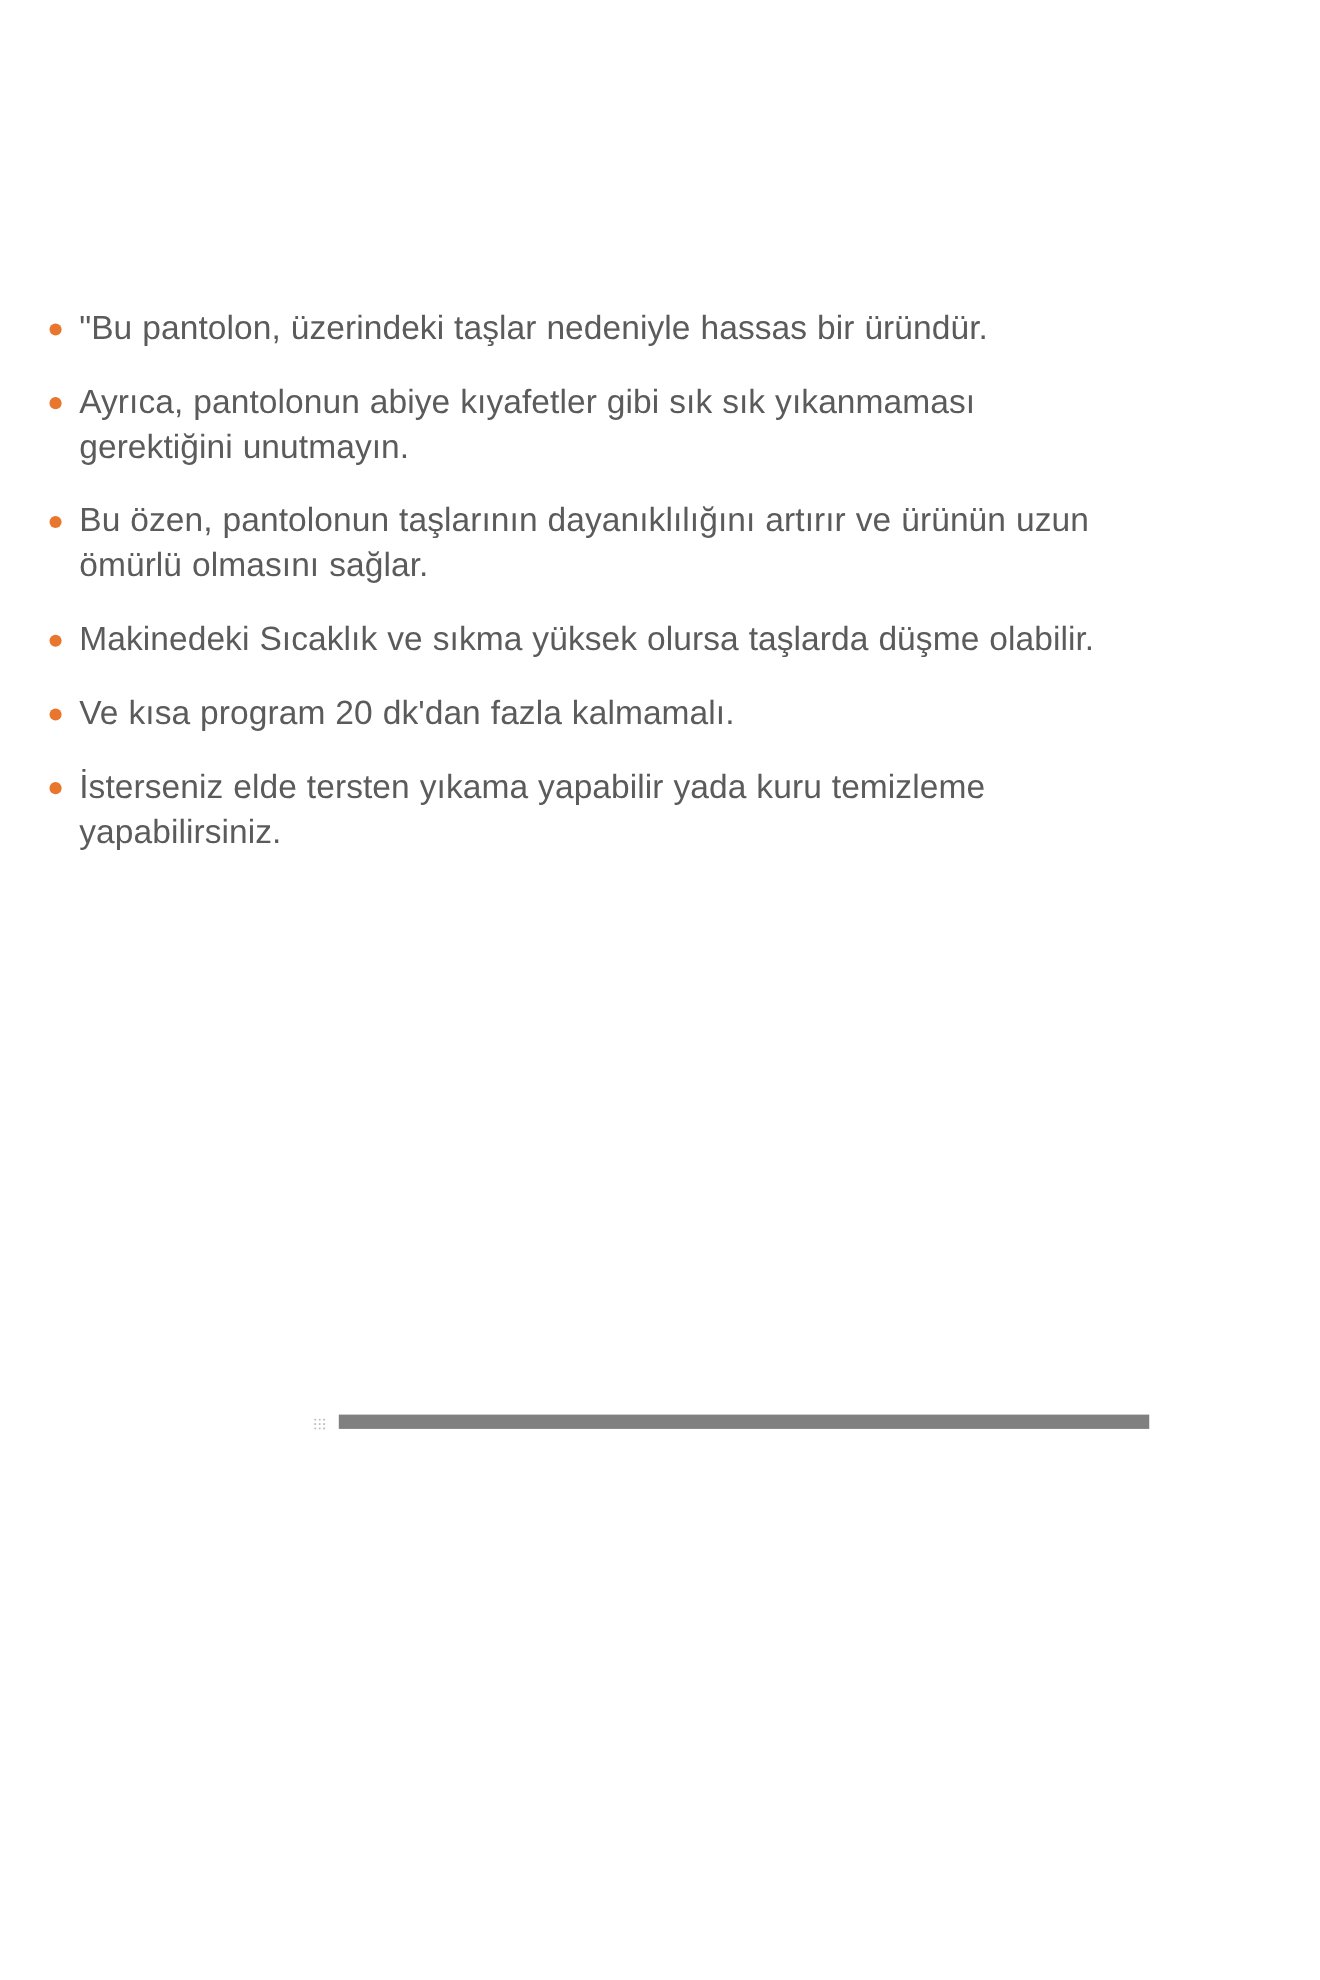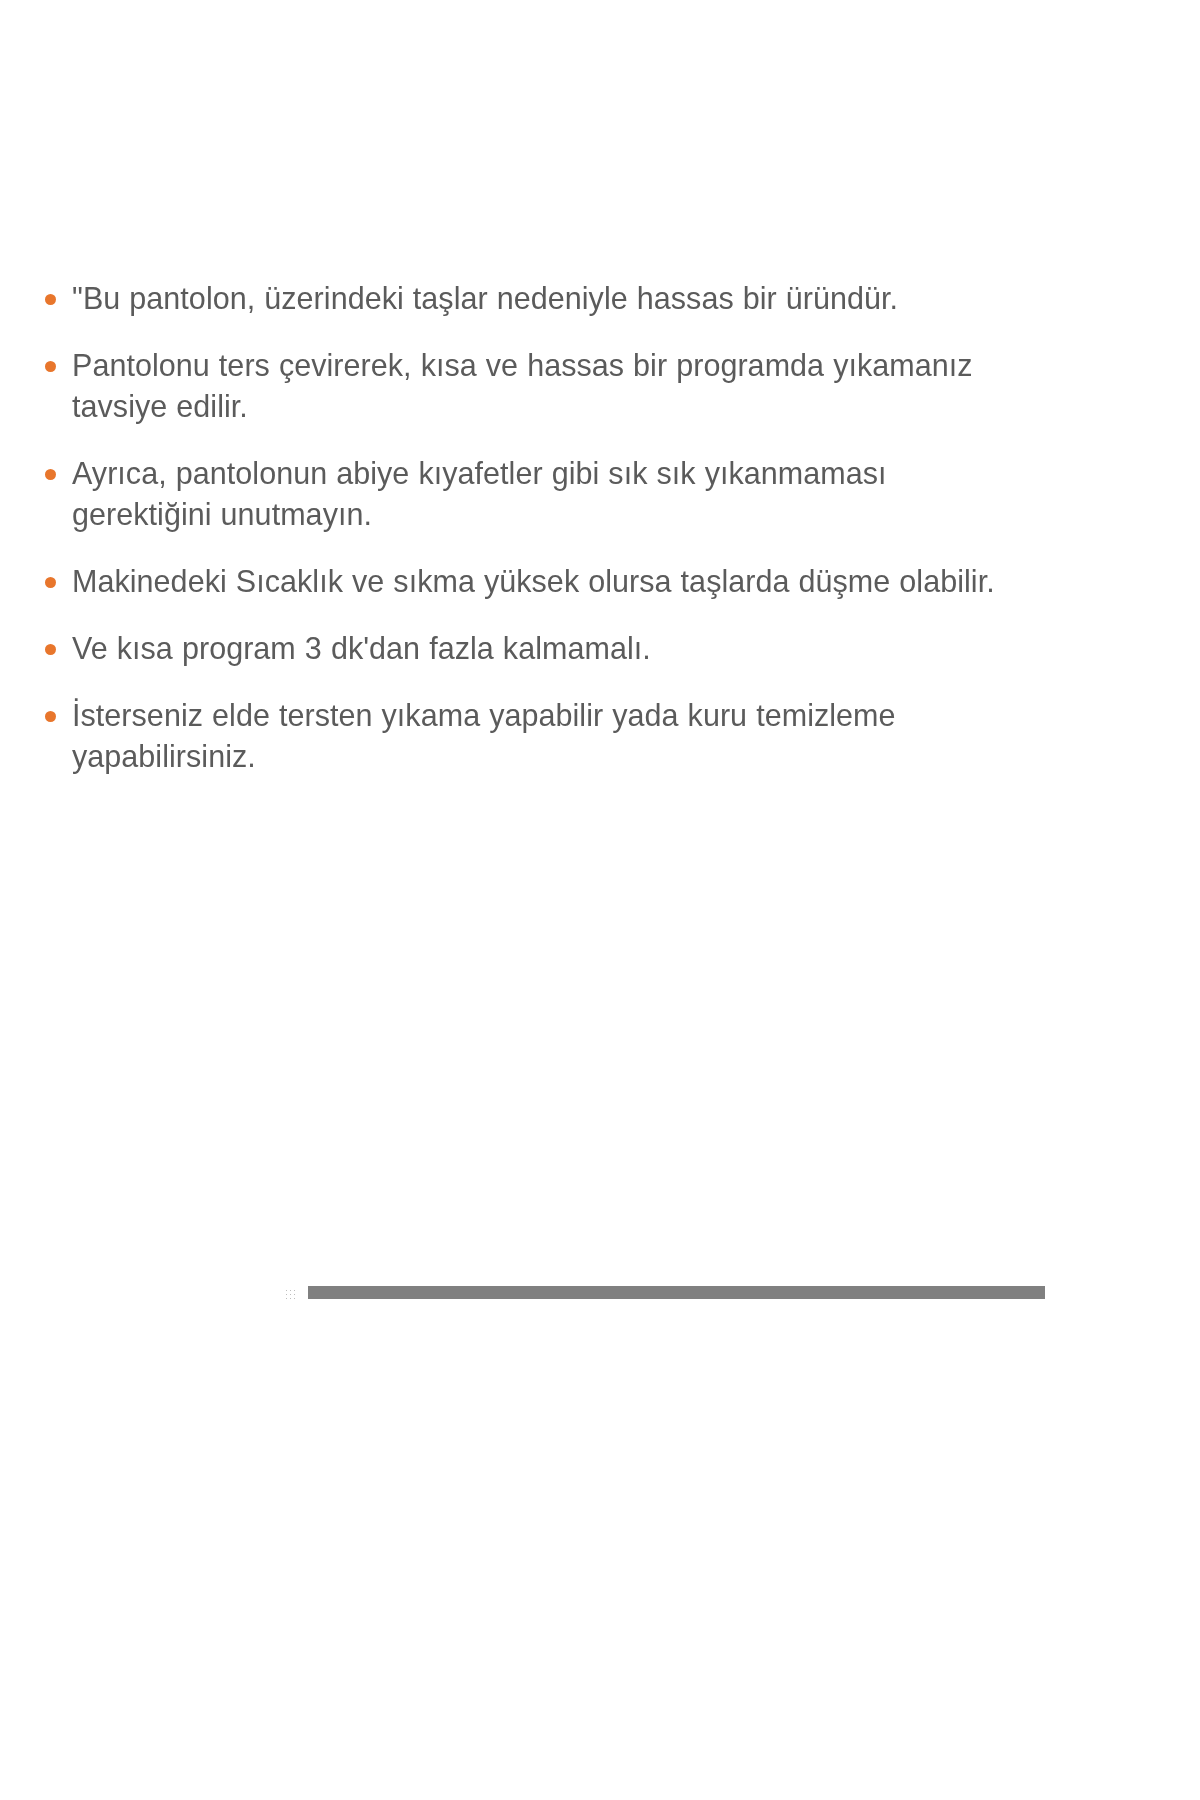--- a/index.html
+++ b/index.html
@@ -128,33 +128,33 @@
 <div class="page">
 
   <div class="content-viewport">
     <ul class="bullet-list">
         <li class="bullet-item">
           <span class="bullet-dot"></span>
           <span class="bullet-text">"Bu pantolon, üzerindeki taşlar nedeniyle hassas bir üründür.</span>
         </li>
         <li class="bullet-item">
           <span class="bullet-dot"></span>
-          <span class="bullet-text">Pantolonu ters çevirerek, kısa ve hassas bir programda yıkamanız tavsiye edilir.</span>
+          <span class="bullet-text">Ayrıca, pantolonun abiye kıyafetler gibi sık sık yıkanmaması gerektiğini unutmayın.</span>
         </li>
         <li class="bullet-item">
           <span class="bullet-dot"></span>
-          <span class="bullet-text">Ayrıca, pantolonun abiye kıyafetler gibi sık sık yıkanmaması gerektiğini unutmayın.</span>
+          <span class="bullet-text">Bu özen, pantolonun taşlarının dayanıklılığını artırır ve ürünün uzun ömürlü olmasını sağlar.</span>
         </li>
         <li class="bullet-item">
           <span class="bullet-dot"></span>
           <span class="bullet-text">Makinedeki Sıcaklık ve sıkma yüksek olursa taşlarda düşme olabilir.</span>
         </li>
         <li class="bullet-item">
           <span class="bullet-dot"></span>
-          <span class="bullet-text">Ve kısa program 3 dk'dan fazla kalmamalı.</span>
+          <span class="bullet-text">Ve kısa program 20 dk'dan fazla kalmamalı.</span>
         </li>
         <li class="bullet-item">
           <span class="bullet-dot"></span>
           <span class="bullet-text">İsterseniz elde tersten yıkama yapabilir yada kuru temizleme yapabilirsiniz.</span>
         </li>
       </ul>
   </div>
 
   <div class="hscrollbar">
     <div class="hscrollbar-track"></div>

